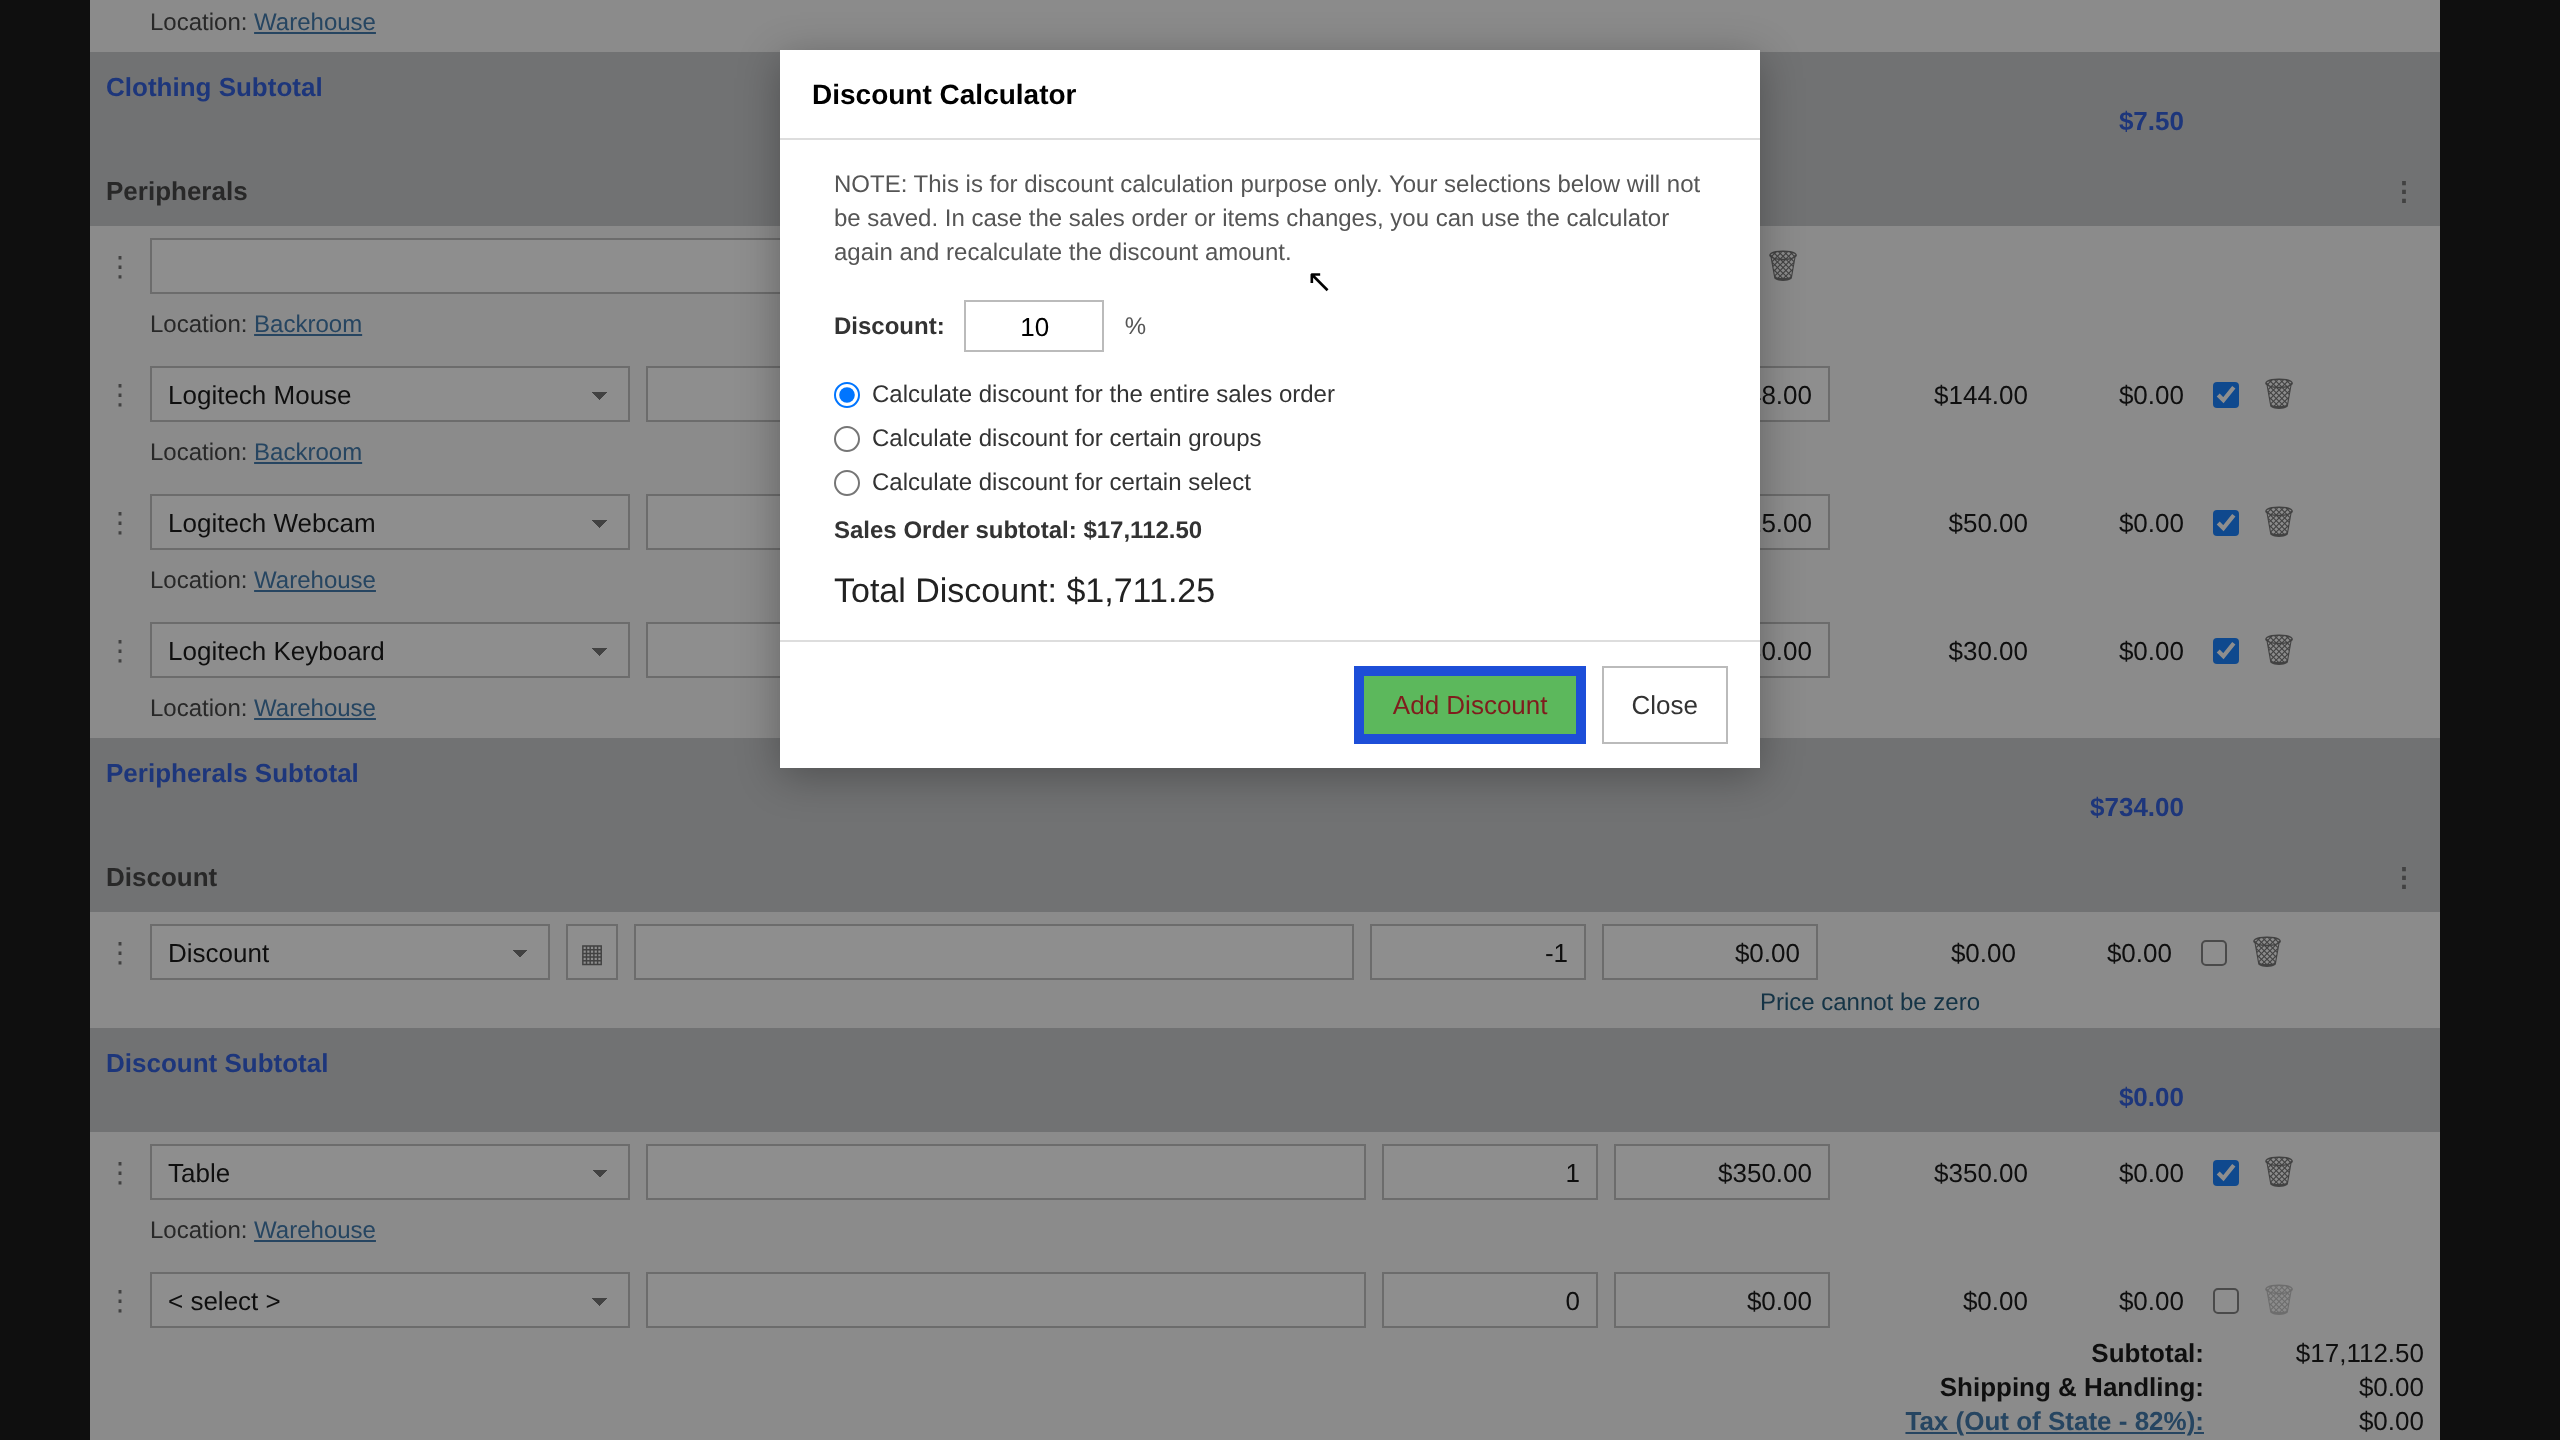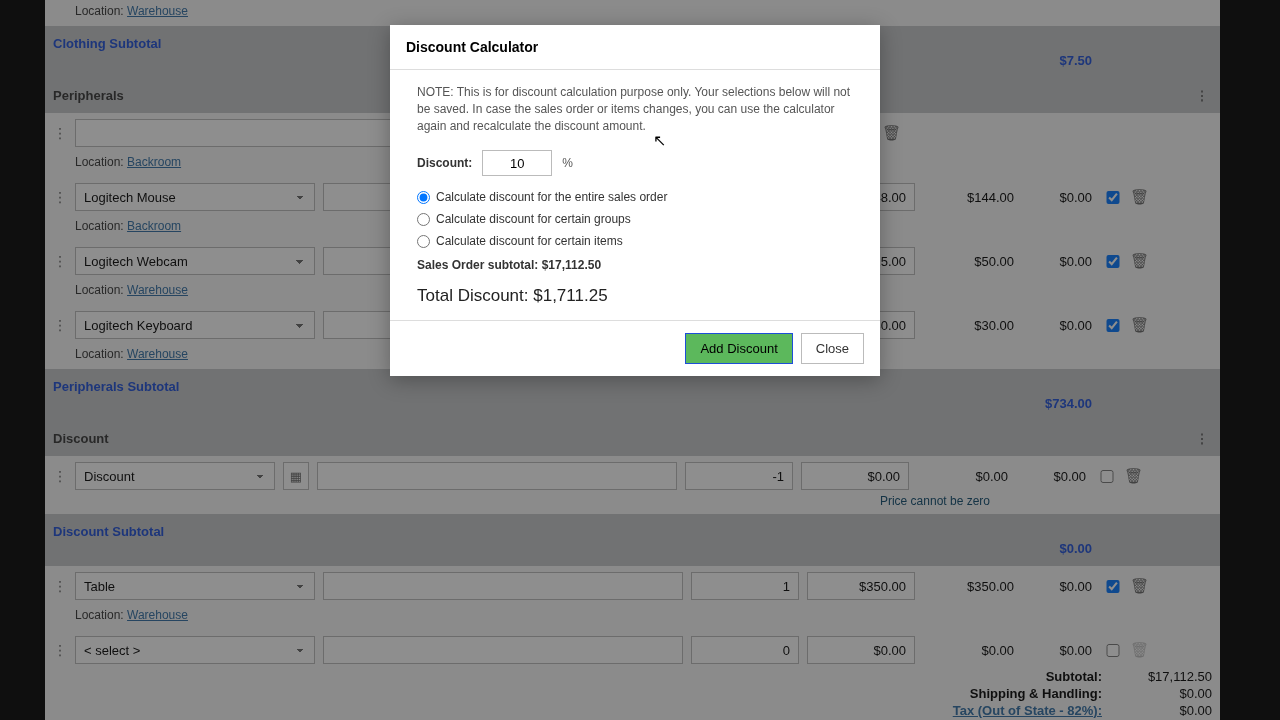--- a/index.html
+++ b/index.html
@@ -36,21 +36,21 @@
 .modal-header { padding: 14px 16px; border-bottom: 1px solid #ddd; font-weight: bold; font-size: 14px; }
 .modal-body { padding: 14px 27px; font-size: 12px; color: #555; }
 .modal-note { margin-bottom: 16px; line-height: 1.4; }
 .disc-row { display: flex; align-items: center; gap: 10px; margin-bottom: 14px; }
 .disc-row label { font-weight: bold; color: #333; }
 .disc-input { width: 70px; height: 26px; border: 1px solid #bbb; text-align: center; font-size: 13px; }
 .radio-row { display: flex; align-items: center; gap: 6px; margin-bottom: 8px; color: #333; }
 .subtotal-line { margin-top: 10px; color: #333; font-weight: bold; }
 .total-disc { margin-top: 14px; font-size: 17px; color: #222; }
 .modal-footer { border-top: 1px solid #ddd; padding: 12px 16px; display: flex; gap: 8px; justify-content: flex-end; }
-.btn-primary { background: #5cb85c; color: #000000; border: 1px solid #1d4ed8; padding: 7px 14px; font-size: 13px; cursor: pointer; }
+.btn-primary { background: #5cb85c; color: #7f1d1d; border: 5px solid #1d4ed8; padding: 7px 14px; font-size: 13px; cursor: pointer; }
 .btn-default { background: #fff; color: #333; border: 1px solid #bbb; padding: 7px 14px; font-size: 13px; cursor: pointer; }
 .cursor { position: absolute; left: 653px; top: 131px; z-index: 30; font-size: 16px; pointer-events: none; }
 </style>
 </head>
 <body>
 
 <div class="page">
   <div class="loc" style="padding-top:4px"><span>Location:</span> <a href="#">Warehouse</a></div>
 
   <div class="subtotal-row">
@@ -189,21 +189,21 @@
     <div class="radio-row">
         <input type="radio" name="dc" checked="" style="">
         <span>Calculate discount for the entire sales order</span>
       </div>
     <div class="radio-row">
         <input type="radio" name="dc" style="">
         <span>Calculate discount for certain groups</span>
       </div>
     <div class="radio-row">
         <input type="radio" name="dc" style="">
-        <span>Calculate discount for certain items</span>
+        <span>Calculate discount for certain select</span>
       </div>
     <div class="subtotal-line">Sales Order subtotal: $17,112.50</div>
     <div class="total-disc">Total Discount: $1,711.25</div>
   </div>
   <div class="modal-footer">
     <button class="btn-primary">Add Discount</button>
     <button class="btn-default">Close</button>
   </div>
 </div>
 

